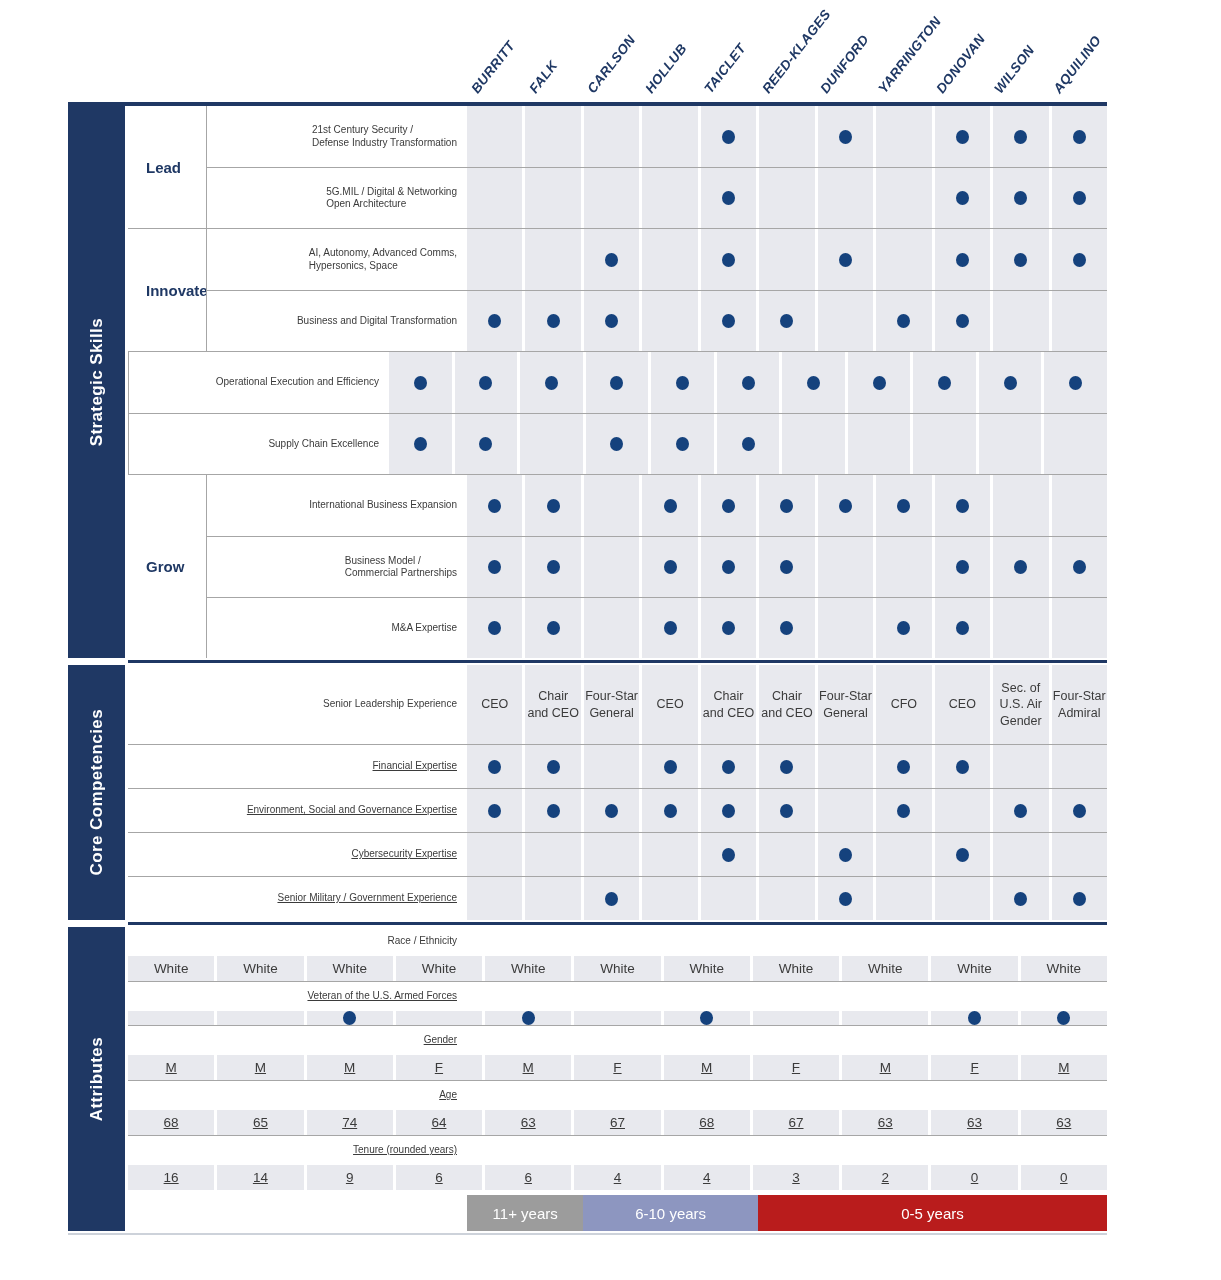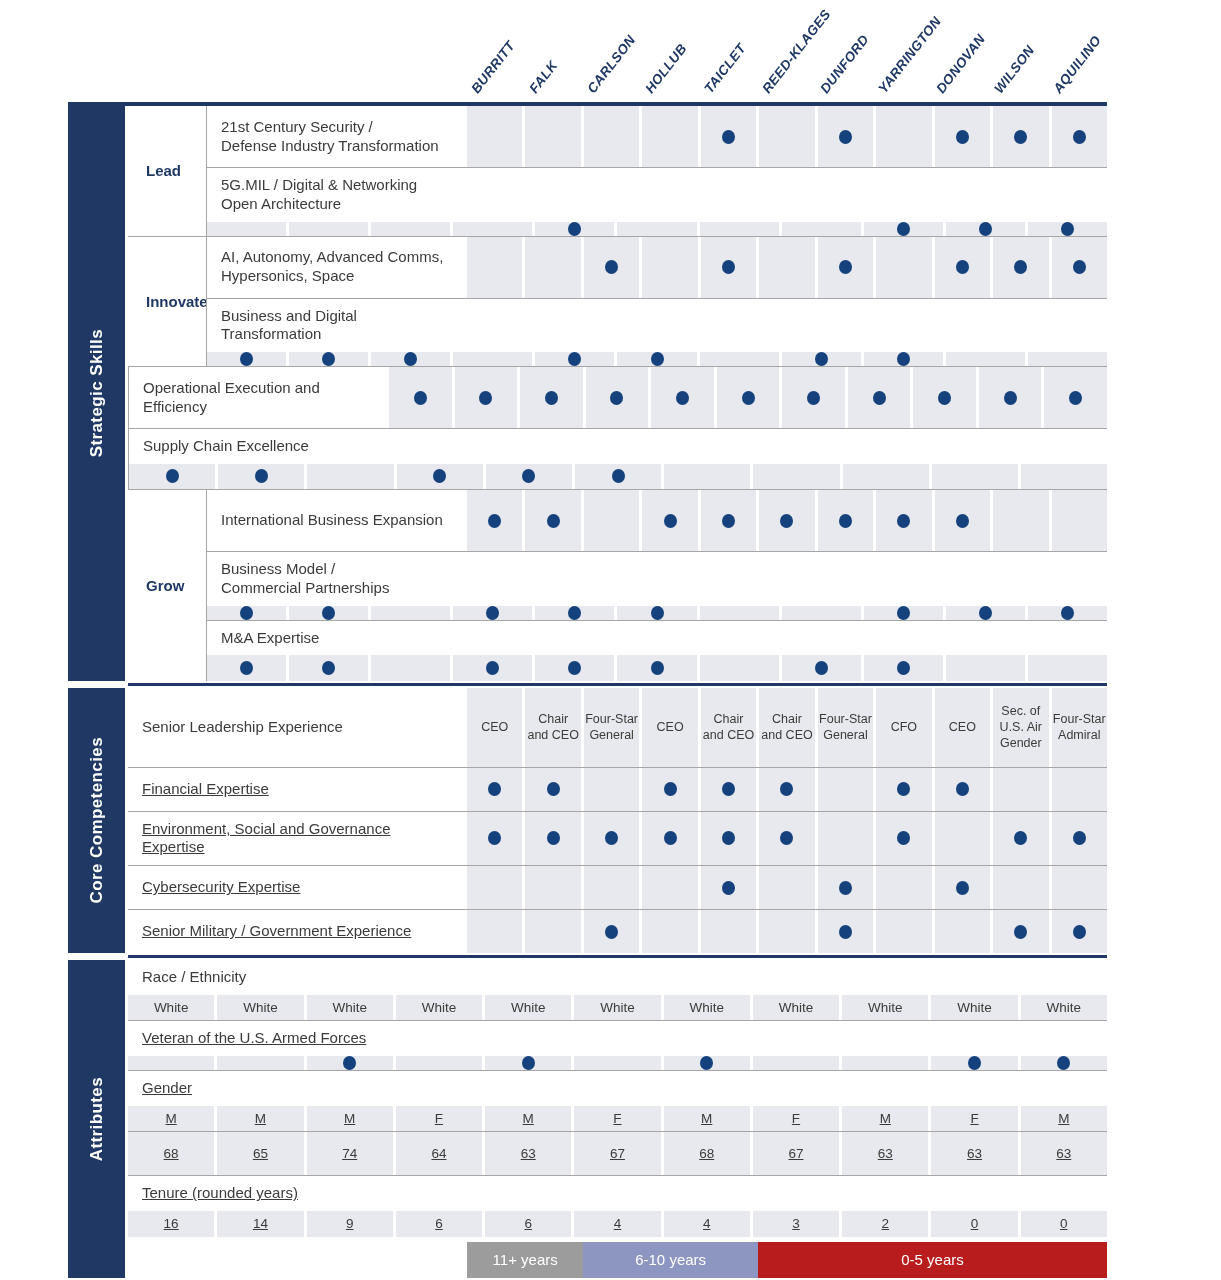--- a/index.html
+++ b/index.html
@@ -47,32 +47,32 @@
   .section-divider{height:3px;background:var(--navy);margin:2px 0 2px 60px;}
 
   
   .group{display:flex;}
   .group + .group{border-top:1px solid var(--line);}
   .glabel{
     width:78px;flex:none;display:flex;align-items:center;padding-left:18px;
     font-weight:bold;font-size:15px;color:var(--navy);
   }
   .grows{flex:1;border-left:1px solid var(--line);display:flex;flex-direction:column;}
-  .grows .row + .row{border-top:1px solid var(--line);flex-direction:column;}
+  .grows .row + .row{border-top:1px solid var(--line);}
 
   
   .row{display:flex;align-items:stretch;}
   .content > .row + .row{border-top:1px solid var(--line);text-decoration:underline;}
   .section-strategic .row{min-height:61px;}
   .section-core .row{min-height:44px;}
   .section-core .row:first-child{min-height:79px;}
   .section-attributes .row{min-height:44px;flex-direction:column;}
   .rlabel{
     width:260px;flex:none;display:flex;align-items:center;
-    padding:8px 10px 8px 14px;font-size:15px;background:#fff;
+    padding:8px 10px 8px 14px;font-size:10px;background:#fff;justify-content:flex-end;
   }
   .rlabel span{white-space:pre-line;line-height:1.25;}
   .rlabel-wide{width:339px;}
   .cells{flex:1;display:flex;gap:3px;}
   .cell{
     flex:1;background:var(--cellbg);
     display:flex;align-items:center;justify-content:center;
     text-align:center;
   }
   .dot{width:13px;height:14px;border-radius:50%;background:var(--dot);display:block;}
@@ -727,20 +727,23 @@
               </div>
               <div class="cell">
                 <span class="cellval">F</span>
               </div>
               <div class="cell">
                 <span class="cellval">M</span>
               </div>
             </div>
           </div>
           <div class="row">
+            <div class="rlabel rlabel-wide">
+              <span>Age</span>
+            </div>
             <div class="cells">
               <div class="cell">
                 <span class="cellval">68</span>
               </div>
               <div class="cell">
                 <span class="cellval">65</span>
               </div>
               <div class="cell">
                 <span class="cellval">74</span>
               </div>

